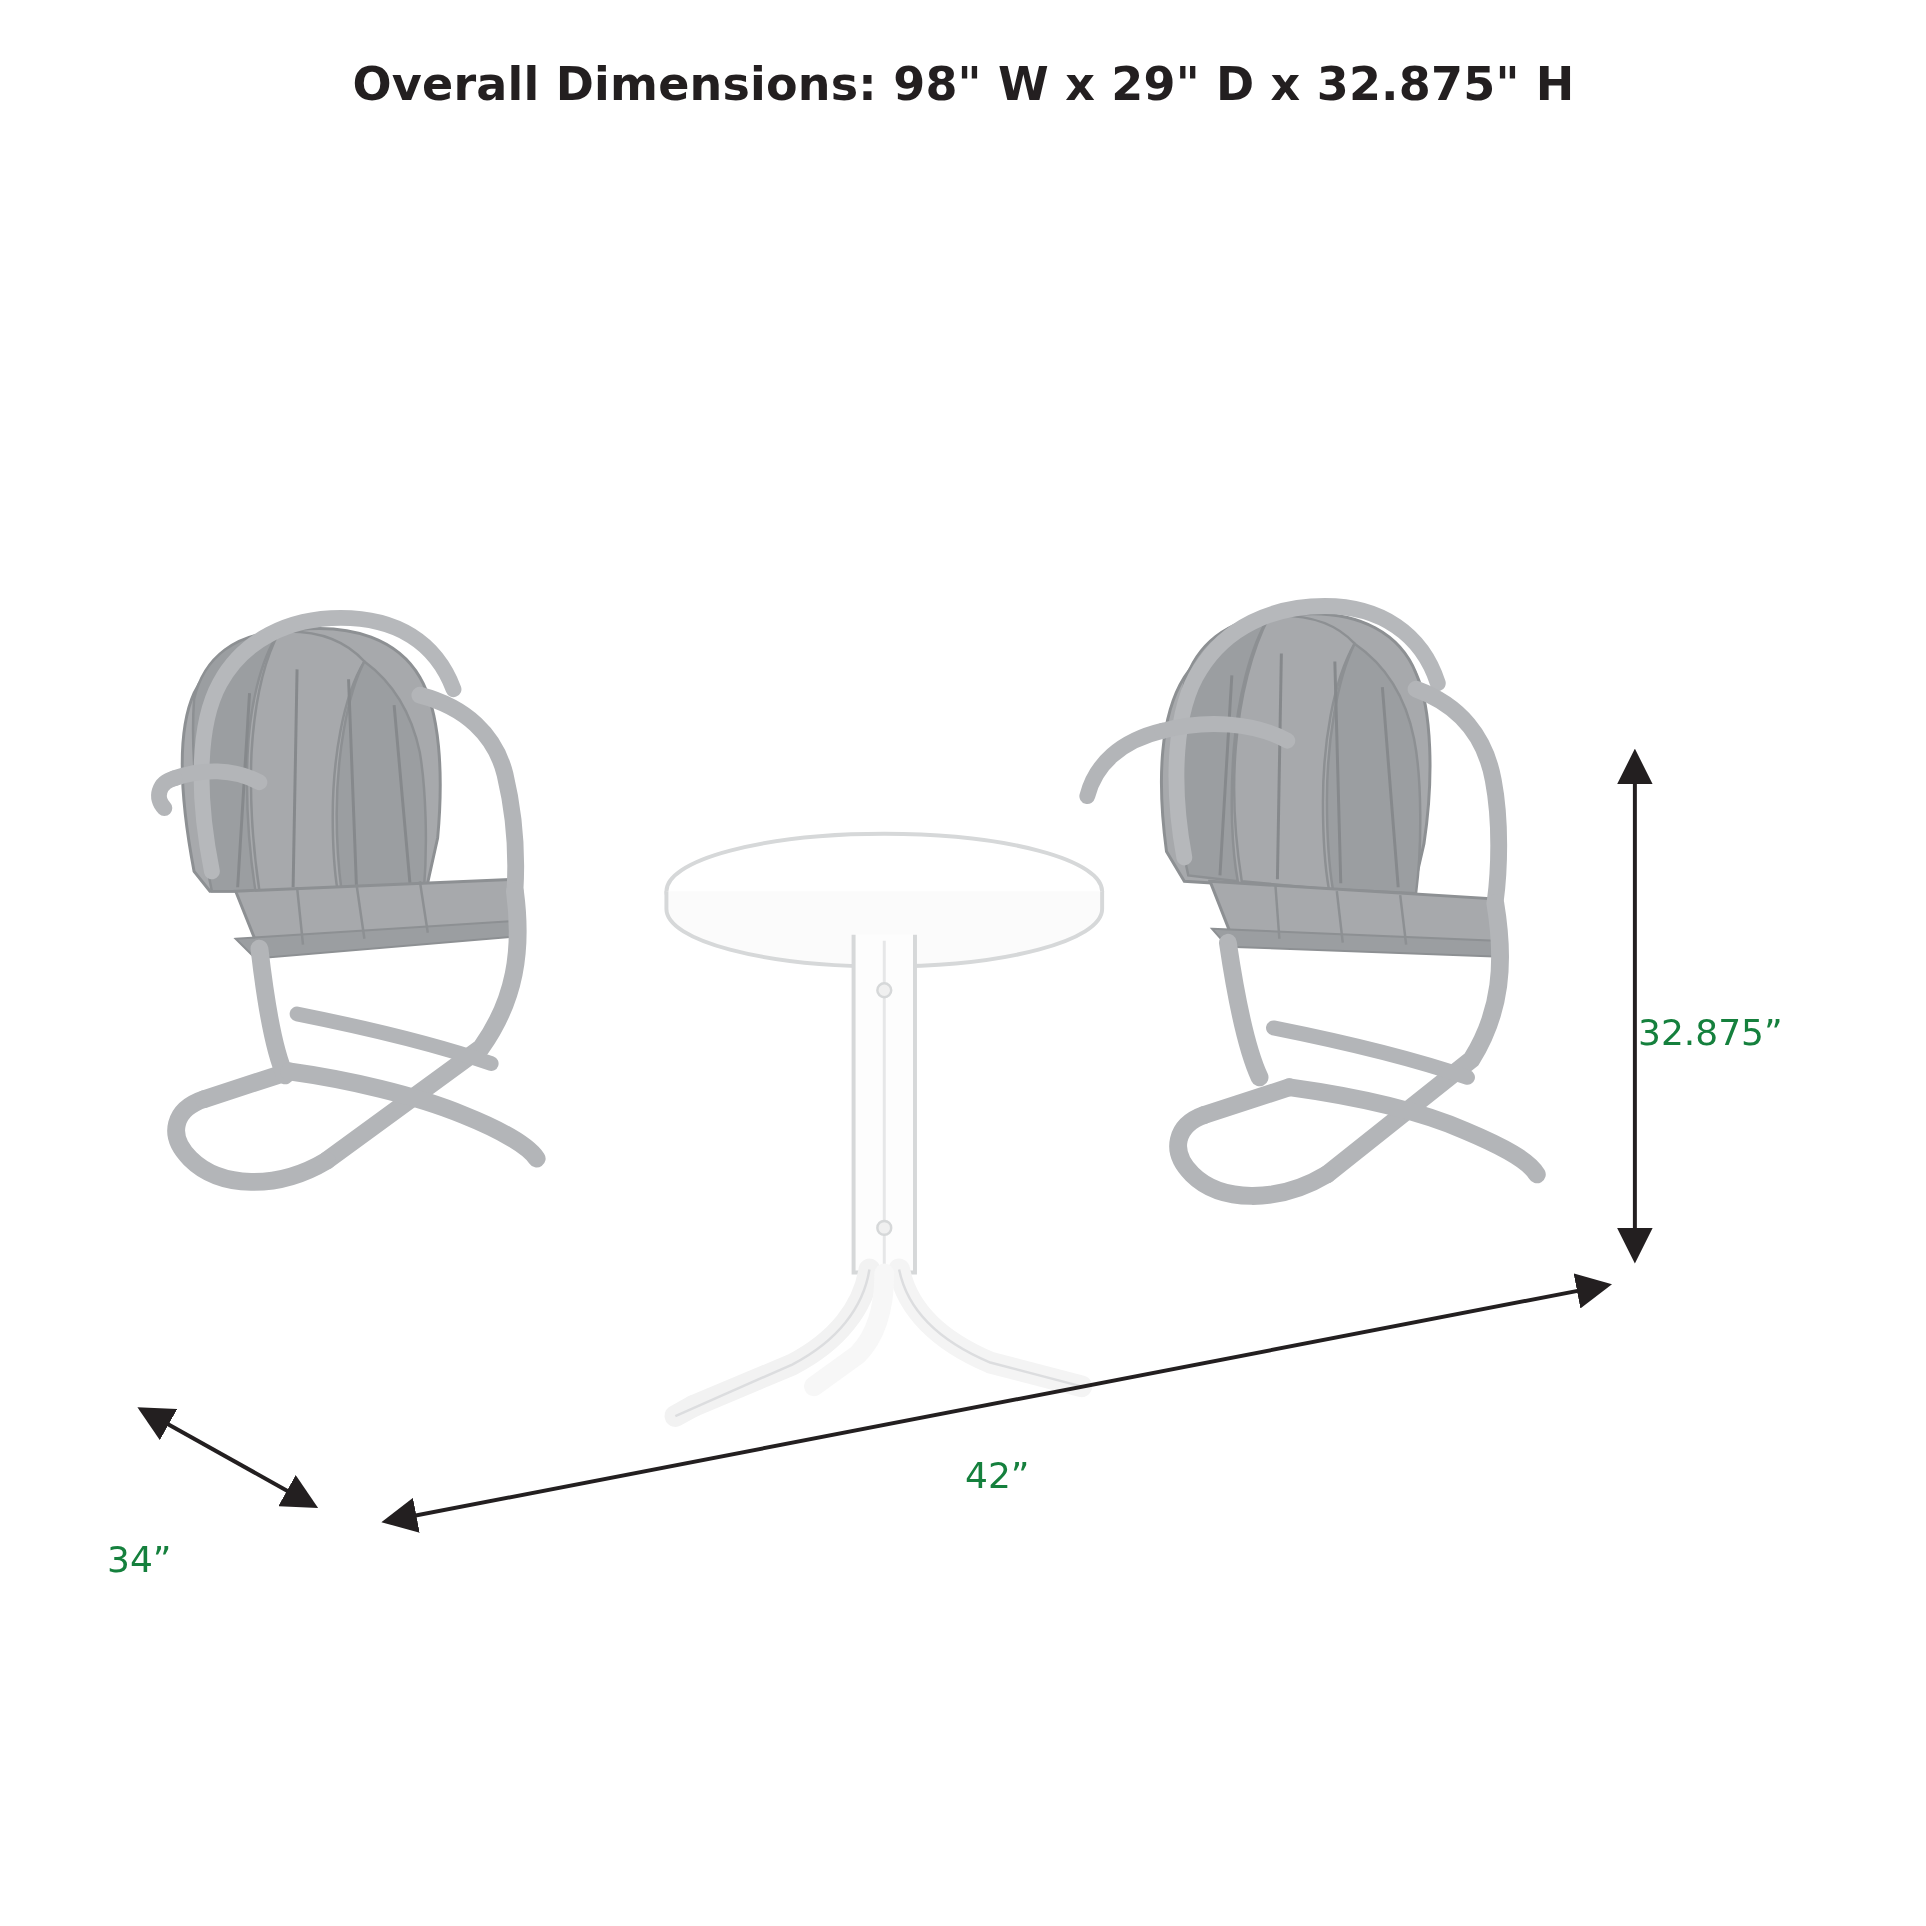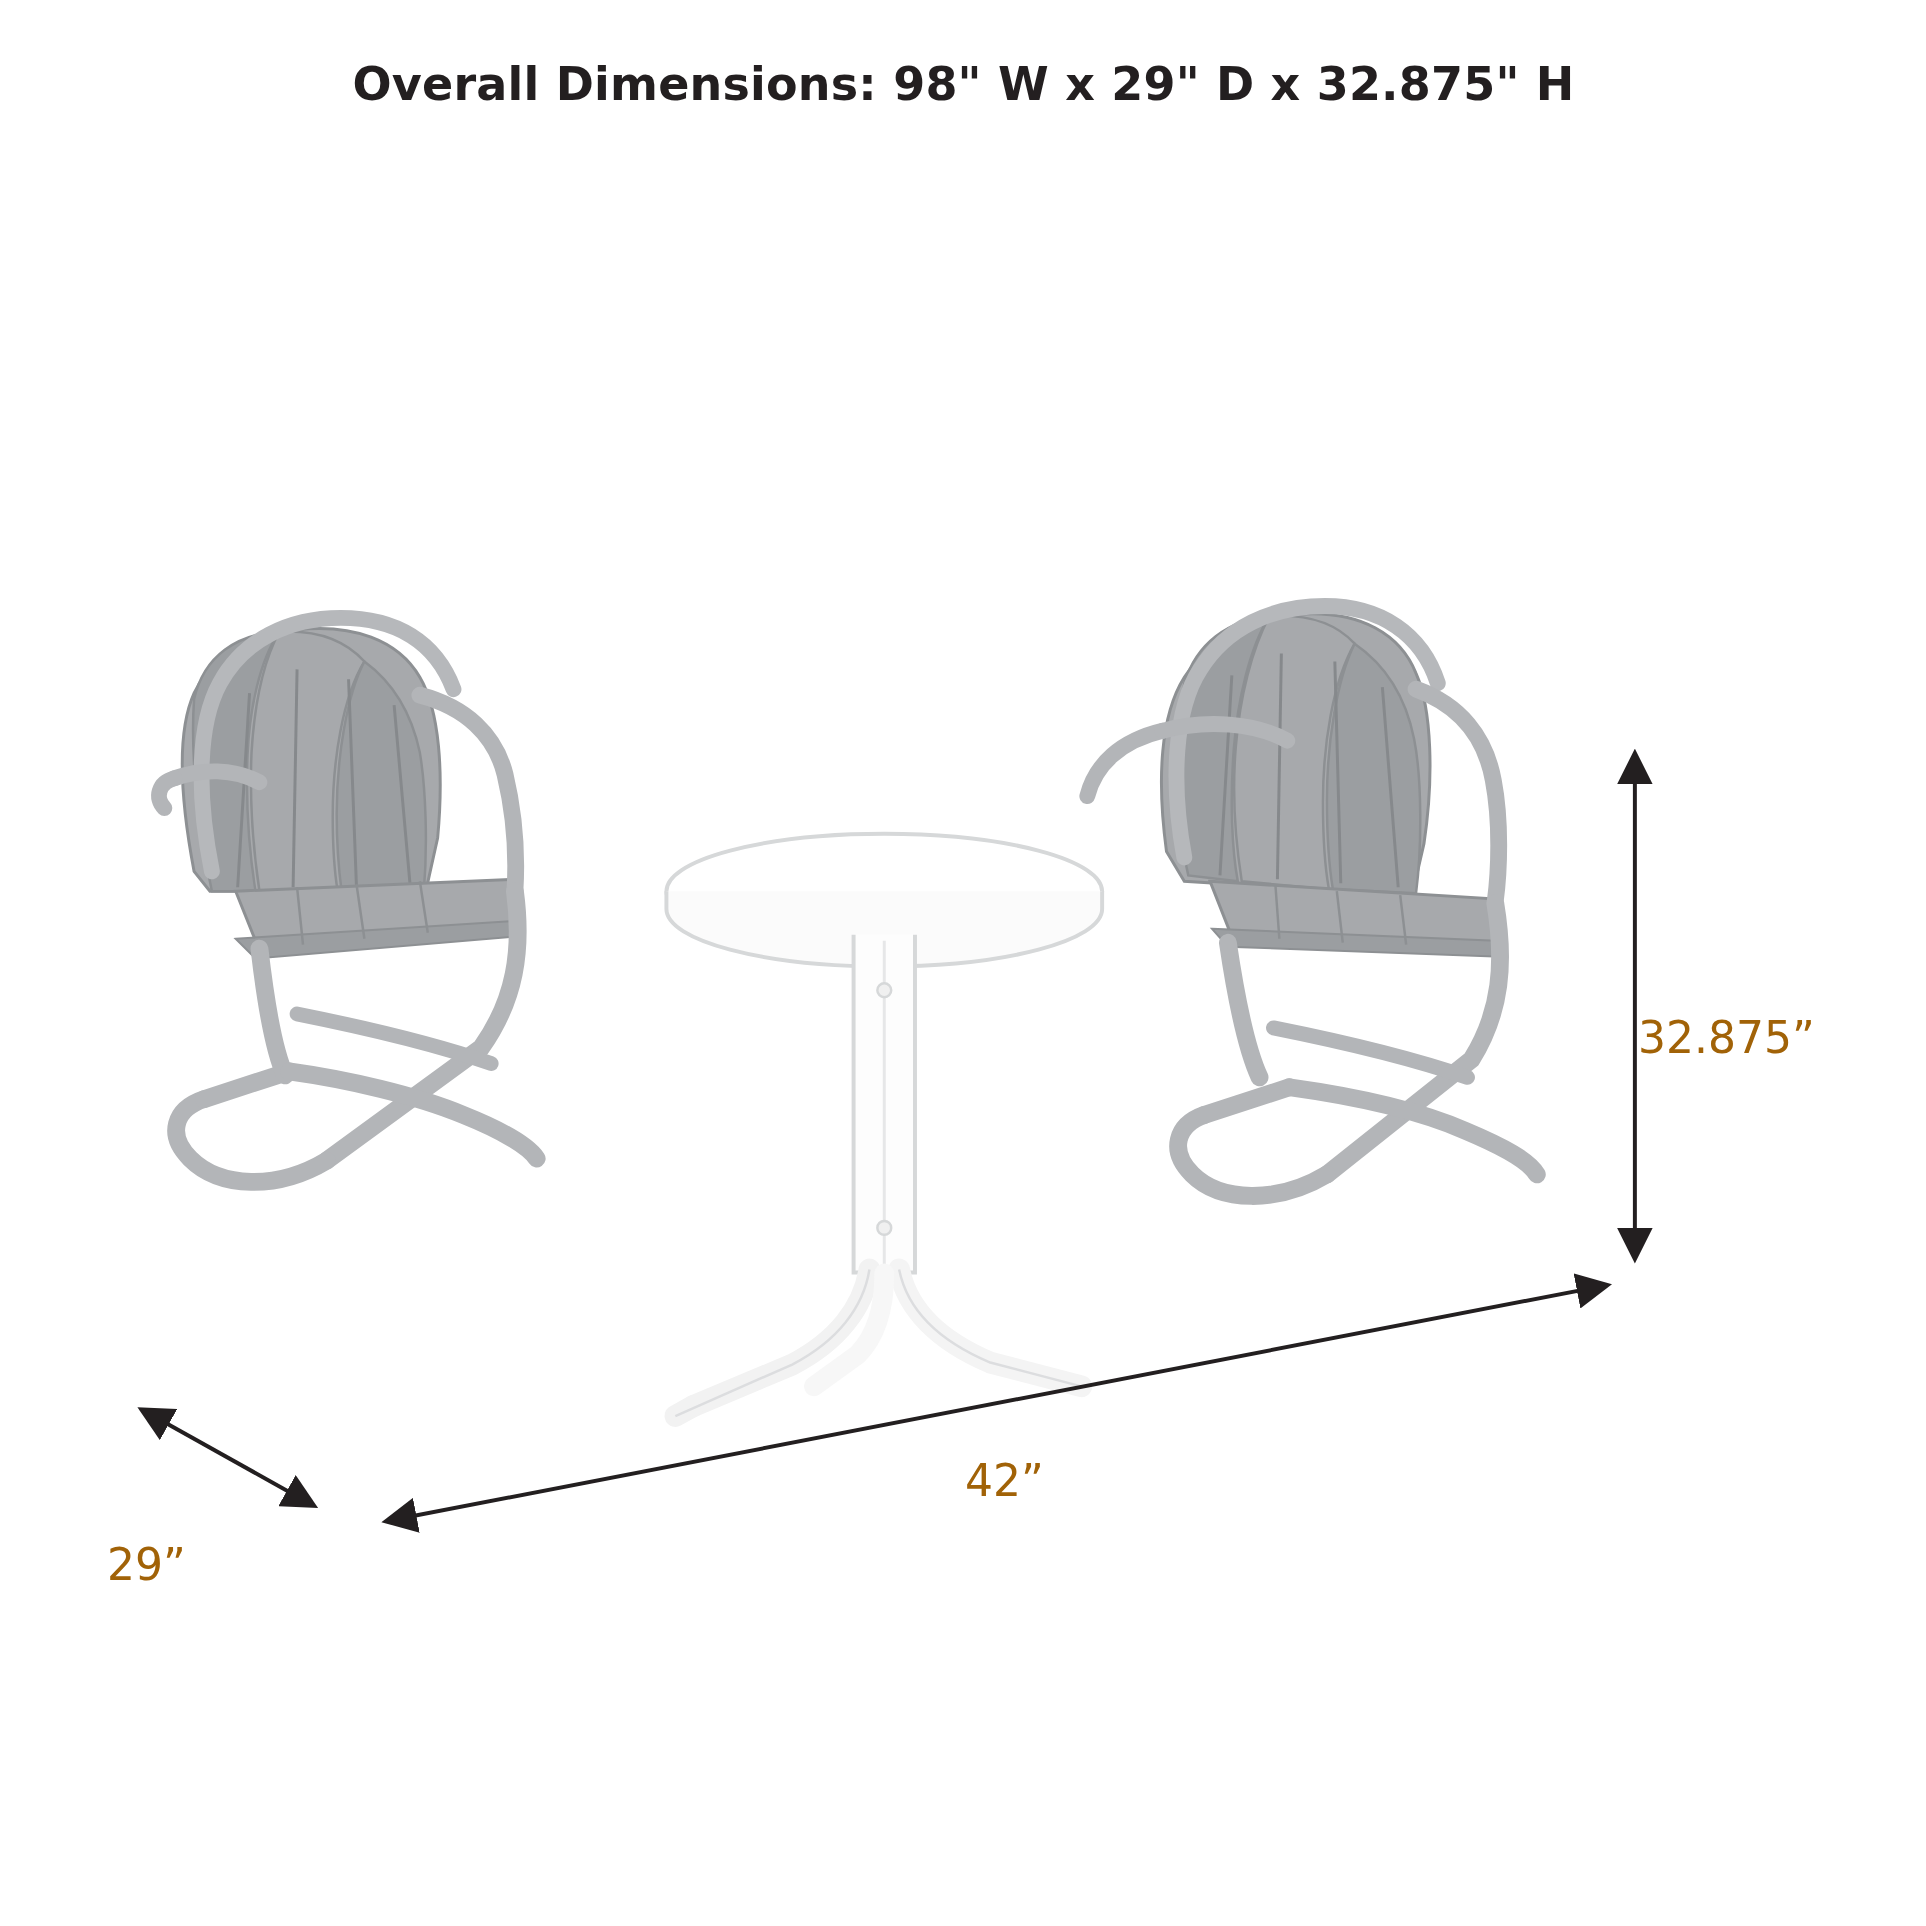--- a/index.html
+++ b/index.html
@@ -28,23 +28,23 @@
     width: 1927px;
     text-align: center;
     font-size: 46px;
     font-weight: 600;
     letter-spacing: 0.2px;
     color: #231f20;
     font-family: "DejaVu Sans", sans-serif;
   }
   .dim-label {
     position: absolute;
-    font-size: 44px;
+    font-size: 36px;
     font-weight: 500;
-    color: #a16207;
+    color: #15803d;
     font-family: "DejaVu Sans", sans-serif;
     white-space: nowrap;
   }
   #label-height {
     left: 1638px;
     top: 1012px;
   }
   #label-width {
     left: 965px;
     top: 1455px;
@@ -196,16 +196,16 @@
       <line x1="1651" y1="762" x2="1651" y2="1270" stroke="#231f20" stroke-width="4" marker-start="url(#arrowStart)" marker-end="url(#arrowEnd)"></line>
 
       <line x1="1622" y1="1298" x2="391" y2="1536" stroke="#231f20" stroke-width="4" marker-start="url(#arrowStart)" marker-end="url(#arrowEnd)"></line>
 
       <line x1="144" y1="1424" x2="316" y2="1520" stroke="#231f20" stroke-width="4" marker-start="url(#arrowStart)" marker-end="url(#arrowEnd)"></line>
     </g>
   </svg>
 
   <div class="dim-label" id="label-height">32.875”</div>
   <div class="dim-label" id="label-width">42”</div>
-  <div class="dim-label" id="label-depth">29”</div>
+  <div class="dim-label" id="label-depth">34”</div>
 
 </div>
 
 
 </body></html>

